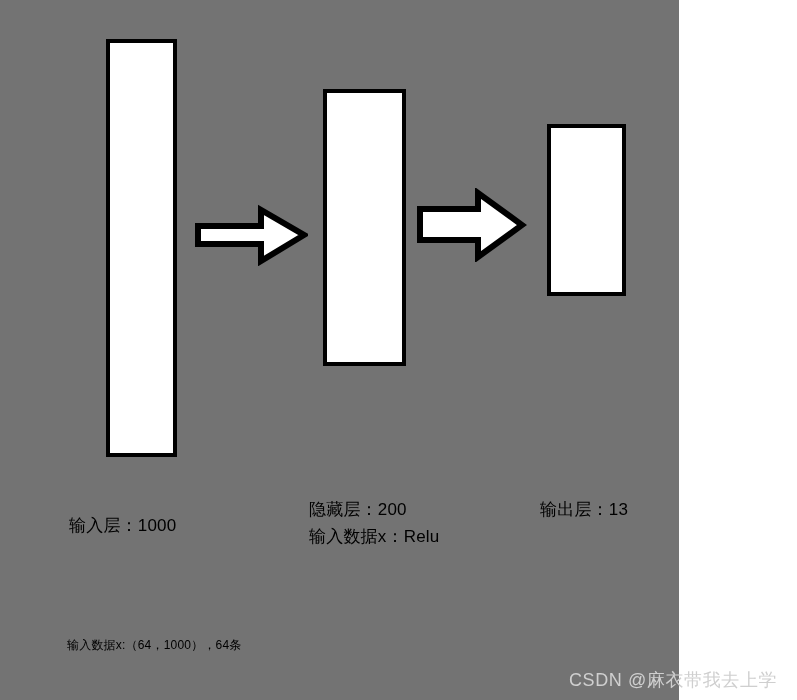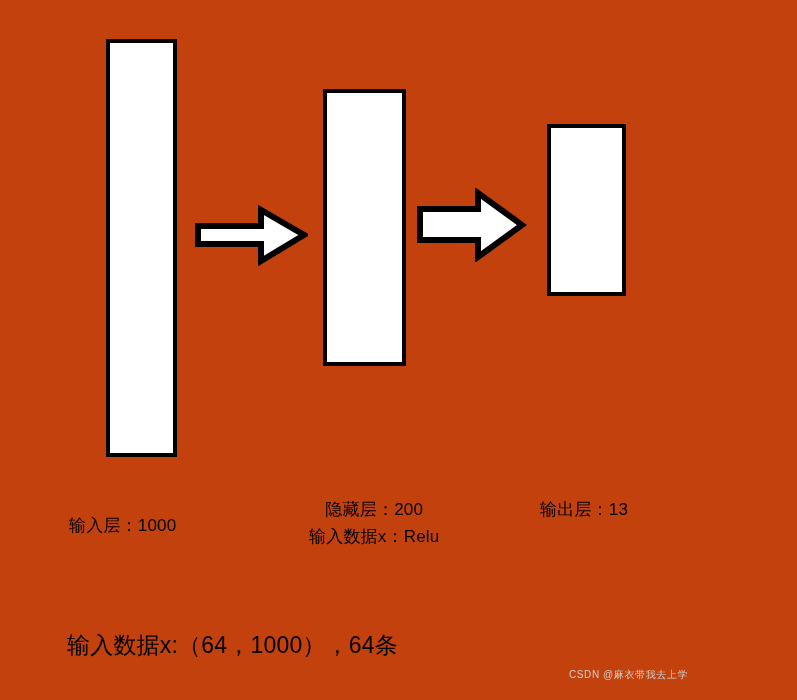--- a/index.html
+++ b/index.html
@@ -9,24 +9,23 @@
   }
   body {
     width: 797px;
     height: 700px;
     background: #ffffff;
     font-family: "Liberation Sans", "DejaVu Sans", sans-serif;
     overflow: hidden;
   }
   #canvas {
     position: relative;
-    width: 797px;
+    width: 679px;
     height: 700px;
-    background: #c2410c;
-    text-align: center;
+    background: #737373;
   }
   .layer-box {
     position: absolute;
     background: #ffffff;
     border: 4px solid #000000;
     box-sizing: border-box;
   }
   .arrow {
     position: absolute;
   }
@@ -37,29 +36,29 @@
     line-height: 27px;
     white-space: nowrap;
     letter-spacing: 0.2px;
   }
   .label-line {
     display: block;
   }
   .data-block {
     position: absolute;
     color: #000000;
-    font-size: 23px;
+    font-size: 12px;
     line-height: 30px;
     white-space: nowrap;
     letter-spacing: 0.2px;
   }
   .watermark {
     position: absolute;
     color: #cfcfcf;
-    font-size: 10px;
+    font-size: 18px;
     white-space: nowrap;
     letter-spacing: 0.6px;
   }
 </style>
 </head>
 <body>
 
 <div id="canvas">
 
   <div class="layer-box" style="left:106px; top:39px; width:71px; height:418px;"></div>

